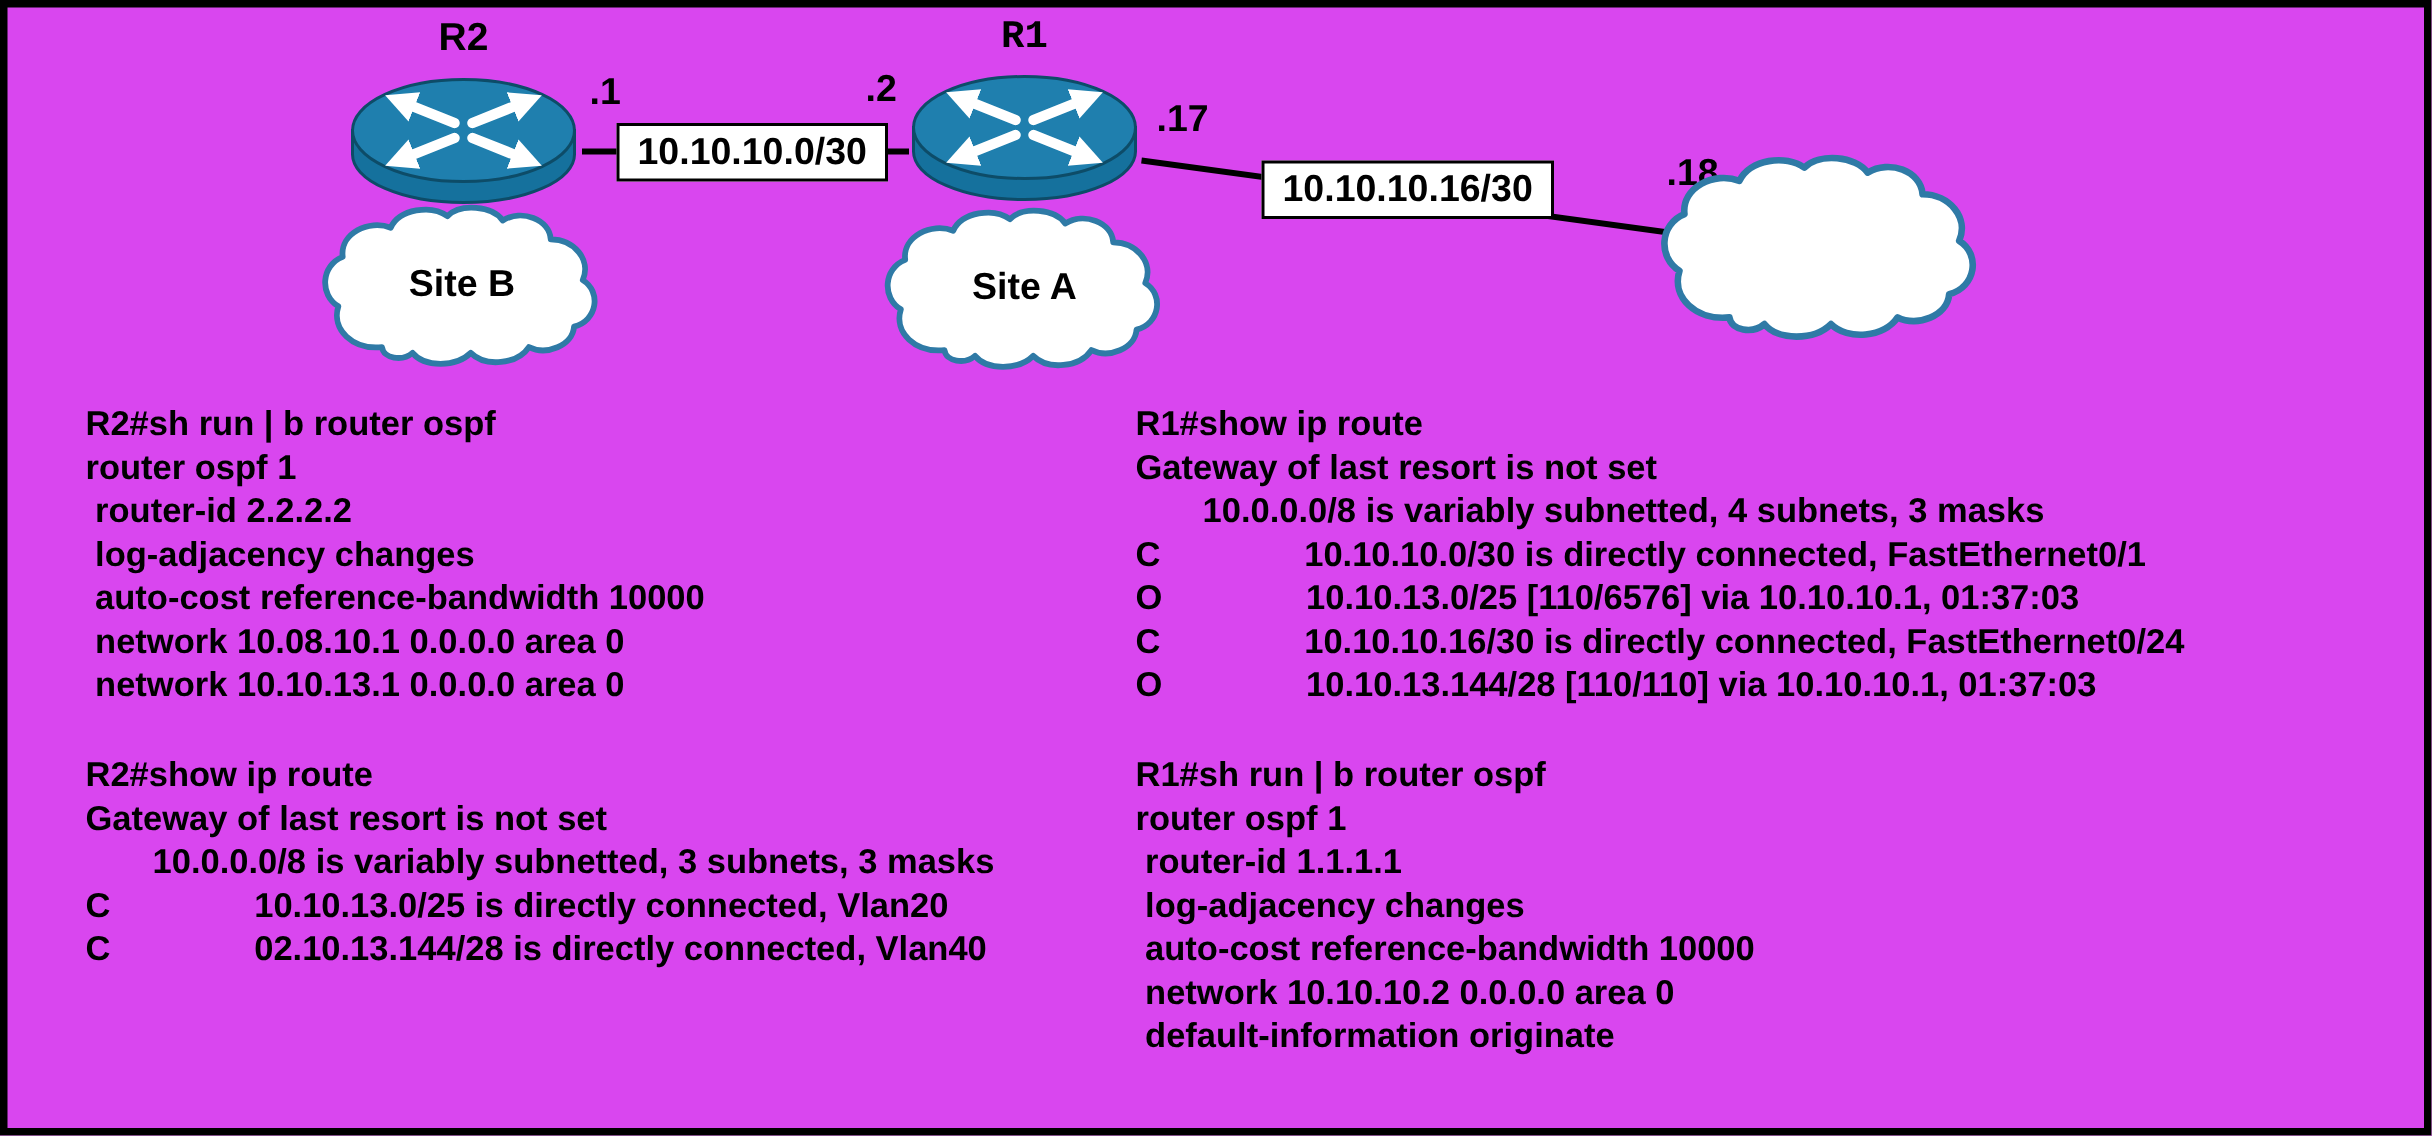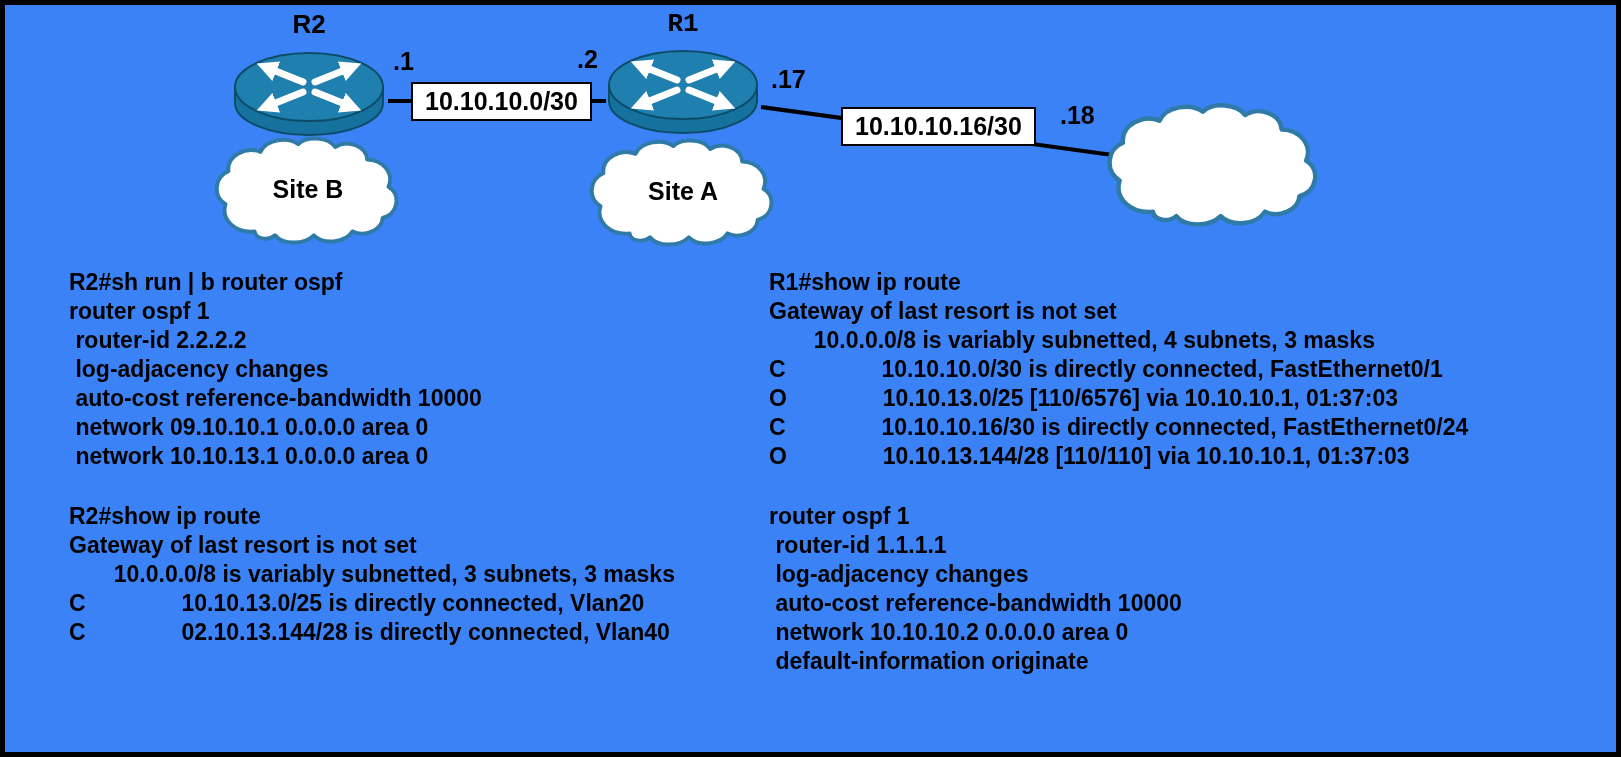--- a/index.html
+++ b/index.html
@@ -2,21 +2,21 @@
 <html><head>
 <meta charset="utf-8">
 <style>
   * { box-sizing: border-box; }
   html, body { margin: 0; padding: 0; background: #888; }
   body { font-family: "Liberation Sans", sans-serif; }
   .page {
     position: relative;
     width: 1621px;
     height: 757px;
-    background: #3b82f6;
+    background: #d946ef;
     border: 5px solid #000000;
     overflow: hidden;
   }
   .links-svg { position: absolute; left: 0; top: 0; pointer-events: none; }
   .node-title {
     position: absolute;
     font-weight: bold;
     font-size: 26px;
     color: #000;
     text-align: center;
@@ -53,21 +53,20 @@
   .cli-col { position: absolute; top: 263px; }
   .cli-col-left  { left: 52px;  width: 700px; }
   .cli-col-right { left: 752px; width: 860px; }
   .cli-block { margin-bottom: 31px; }
   .cli-line {
     font-weight: bold;
     font-size: 23px;
     line-height: 29px;
     color: #000;
     white-space: pre;
-    margin-left: 12px;
   }
 </style>
 </head>
 <body>
 
 <div class="page">
 
   <svg class="links-svg" width="1611" height="747" viewBox="0 0 1611 747">
     <line x1="383" y1="96" x2="601" y2="96" stroke="#000" stroke-width="4"></line>
     <line x1="756" y1="102" x2="1122" y2="152" stroke="#000" stroke-width="4"></line>
@@ -107,21 +106,21 @@
         <line x1="74" y1="49" x2="44" y2="61" marker-end="url(#ah-r1)"></line>
         <line x1="86" y1="49" x2="116" y2="61" marker-end="url(#ah-r1)"></line>
         <line x1="74" y1="39" x2="44" y2="27" marker-end="url(#ah-r1)"></line>
       </g>
     </svg>
   </div>
 
   <div class="ip-label" style="left:388px; top:42px;">.1</div>
   <div class="ip-label" style="left:572px; top:40px;">.2</div>
   <div class="ip-label" style="left:766px; top:60px;">.17</div>
-  <div class="ip-label" style="left:1055px; top:96px;">.18</div>
+  <div class="ip-label" style="left:1106px; top:96px;">.18</div>
 
   <div class="subnet-box" style="left:406px; top:77px;text-align:center;">10.10.10.0/30</div>
   <div class="subnet-box" style="left:836px; top:102px;">10.10.10.16/30</div>
 
   <div class="cloud" style="left:581px; top:126px; width:194px; height:132px;">
     <svg viewBox="0 0 200 125">
       <path d="M45 100 C25 102 10 88 15 72 C2 64 3 44 18 38 C16 22 36 12 51 18 C57 5 79 2 90 10 C99 1 121 3 128 13 C141 5 160 12 161 26 C177 26 189 40 183 54 C196 62 193 82 177 86 C176 99 158 106 146 100 C138 112 116 114 106 104 C96 114 74 114 66 104 C59 110 46 108 45 100 Z" fill="#ffffff" stroke="#2f7aa6" stroke-width="4" stroke-linejoin="round"></path>
     </svg>
     <div class="cloud-label" style="top:46px;">Site A</div>
   </div>
@@ -139,21 +138,21 @@
     </svg>
   </div>
 
   <div class="cli-col cli-col-left">
     <div class="cli-block">
       <div class="cli-line">R2#sh run | b router ospf</div>
       <div class="cli-line">router ospf 1</div>
       <div class="cli-line"> router-id 2.2.2.2</div>
       <div class="cli-line"> log-adjacency changes</div>
       <div class="cli-line"> auto-cost reference-bandwidth 10000</div>
-      <div class="cli-line"> network 09.10.10.1 0.0.0.0 area 0</div>
+      <div class="cli-line"> network 10.08.10.1 0.0.0.0 area 0</div>
       <div class="cli-line"> network 10.10.13.1 0.0.0.0 area 0</div>
     </div>
     <div class="cli-block">
       <div class="cli-line">R2#show ip route</div>
       <div class="cli-line">Gateway of last resort is not set</div>
       <div class="cli-line">       10.0.0.0/8 is variably subnetted, 3 subnets, 3 masks</div>
       <div class="cli-line">C               10.10.13.0/25 is directly connected, Vlan20</div>
       <div class="cli-line">C               02.10.13.144/28 is directly connected, Vlan40</div>
     </div>
   </div>
@@ -162,20 +161,21 @@
     <div class="cli-block">
       <div class="cli-line">R1#show ip route</div>
       <div class="cli-line">Gateway of last resort is not set</div>
       <div class="cli-line">       10.0.0.0/8 is variably subnetted, 4 subnets, 3 masks</div>
       <div class="cli-line">C               10.10.10.0/30 is directly connected, FastEthernet0/1</div>
       <div class="cli-line">O               10.10.13.0/25 [110/6576] via 10.10.10.1, 01:37:03</div>
       <div class="cli-line">C               10.10.10.16/30 is directly connected, FastEthernet0/24</div>
       <div class="cli-line">O               10.10.13.144/28 [110/110] via 10.10.10.1, 01:37:03</div>
     </div>
     <div class="cli-block">
+      <div class="cli-line">R1#sh run | b router ospf</div>
       <div class="cli-line">router ospf 1</div>
       <div class="cli-line"> router-id 1.1.1.1</div>
       <div class="cli-line"> log-adjacency changes</div>
       <div class="cli-line"> auto-cost reference-bandwidth 10000</div>
       <div class="cli-line"> network 10.10.10.2 0.0.0.0 area 0</div>
       <div class="cli-line"> default-information originate</div>
     </div>
   </div>
 
 </div>

